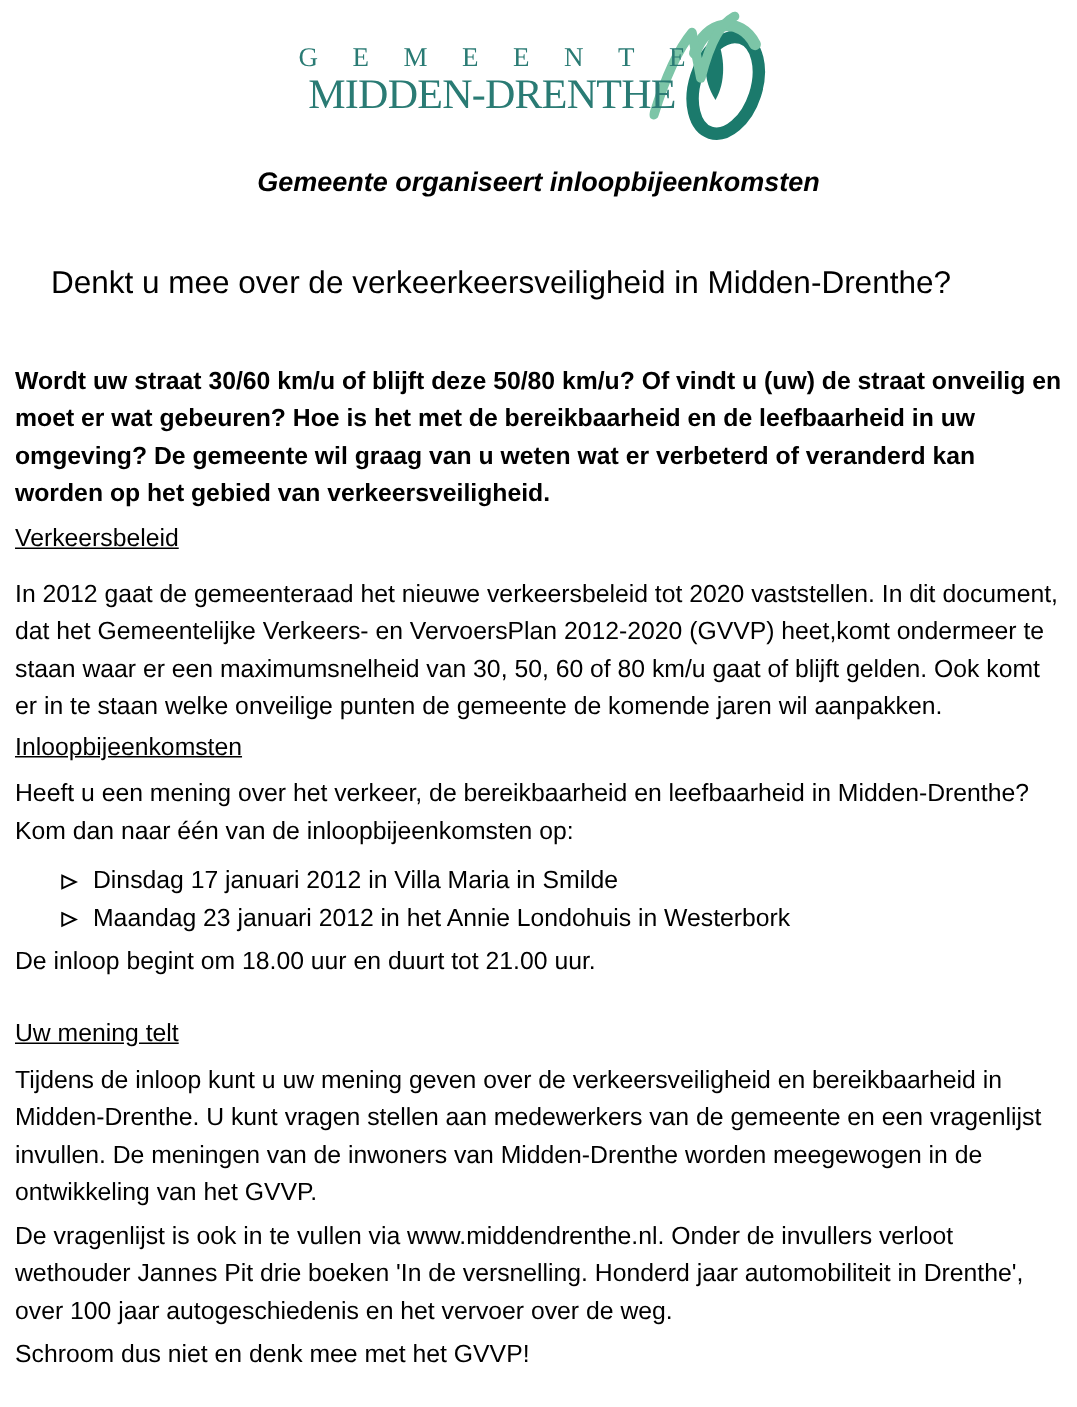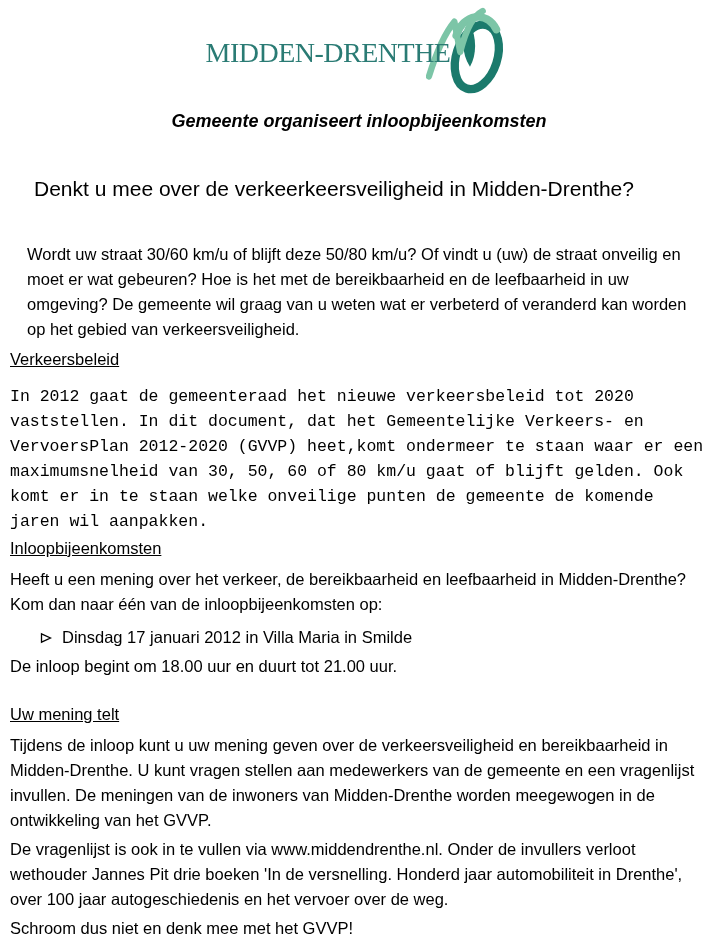--- a/index.html
+++ b/index.html
@@ -58,29 +58,29 @@
     font-weight:700;
     line-height:25px;
   }
   .heading {
     margin-top:41px;
     font-size:21px;
     font-weight:400;
     line-height:28px;
     margin-left:24px;
   }
-  .intro { margin-top:39px; font-weight:400;margin-left:17px; }
+  .intro { margin-top:39px; font-weight:700; }
   .sec-title {
     font-size:16.5px;
     font-weight:400;
     text-decoration:underline;
     line-height:22px;
   }
   .mt6  { margin-top:6px; }
-  .mt14 { margin-top:14px;font-family:Liberation Mono, monospace; }
+  .mt14 { margin-top:14px; }
   .mt0  { margin-top:3px; }
   .mt8  { margin-top:8px; }
   .mt4  { margin-top:4px; }
   .mt24 { margin-top:24px; }
   
   .meeting-list {
     list-style:none;
     margin-top:8px;
     padding-left:30px;
   }
@@ -94,20 +94,21 @@
     margin:7px 10px 0 0;
   }
 </style>
 </head>
 <body>
 
 <div class="page">
 
   <header class="logo-block">
     <div class="logo-text">
+      <div class="logo-line1">GEMEENTE</div>
       <div class="logo-line2">MIDDEN-DRENTHE</div>
     </div>
     <svg class="logo-mark" width="86" height="92" viewBox="0 0 88 94" aria-hidden="true">
 
       <ellipse cx="52" cy="52" rx="21" ry="34" fill="none" stroke-width="8.5" transform="rotate(18 52 52)" stroke="#1b7a6c"></ellipse>
 
       <path d="M31,30 C38,8 62,4 72,24" fill="none" stroke-width="8" stroke-linecap="round" stroke="#7cc5a7"></path>
 
       <path d="M45,18 C52,32 52,50 45,62 C36,48 36,31 45,18 Z" fill="#1b7a6c"></path>
 
@@ -127,20 +128,26 @@
   <h2 class="sec-title mt0">Inloopbijeenkomsten</h2>
   <p class="mt8">Heeft u een mening over het verkeer, de bereikbaarheid en leefbaarheid in Midden-Drenthe? Kom dan naar één van de inloopbijeenkomsten op:</p>
 
   <ul class="meeting-list">
     <li>
       <svg class="bullet-icon" width="12" height="12" viewBox="0 0 12 12" aria-hidden="true">
         <path d="M1.5 1.8 L10.5 6 L1.5 10.2 Z" fill="#ffffff" stroke="#000000" stroke-width="1.3"></path>
       </svg>
       <span>Dinsdag 17 januari 2012 in Villa Maria in Smilde</span>
     </li>
+    <li>
+      <svg class="bullet-icon" width="12" height="12" viewBox="0 0 12 12" aria-hidden="true">
+        <path d="M1.5 1.8 L10.5 6 L1.5 10.2 Z" fill="#ffffff" stroke="#000000" stroke-width="1.3"></path>
+      </svg>
+      <span>Maandag 23 januari 2012 in het Annie Londohuis in Westerbork</span>
+    </li>
   </ul>
 
   <p class="mt4">De inloop begint om 18.00 uur en duurt tot 21.00 uur.</p>
 
   <h2 class="sec-title mt24">Uw mening telt</h2>
   <p class="mt8">Tijdens de inloop kunt u uw mening geven over de verkeersveiligheid en bereikbaarheid in Midden-Drenthe. U kunt vragen stellen aan medewerkers van de gemeente en een vragenlijst invullen. De meningen van de inwoners van Midden-Drenthe worden meegewogen in de ontwikkeling van het GVVP.</p>
   <p class="mt4">De vragenlijst is ook in te vullen via www.middendrenthe.nl. Onder de invullers verloot wethouder Jannes Pit drie boeken 'In de versnelling. Honderd jaar automobiliteit in Drenthe', over 100 jaar autogeschiedenis en het vervoer over de weg.</p>
 
   <p class="mt4">Schroom dus niet en denk mee met het GVVP!</p>
 

